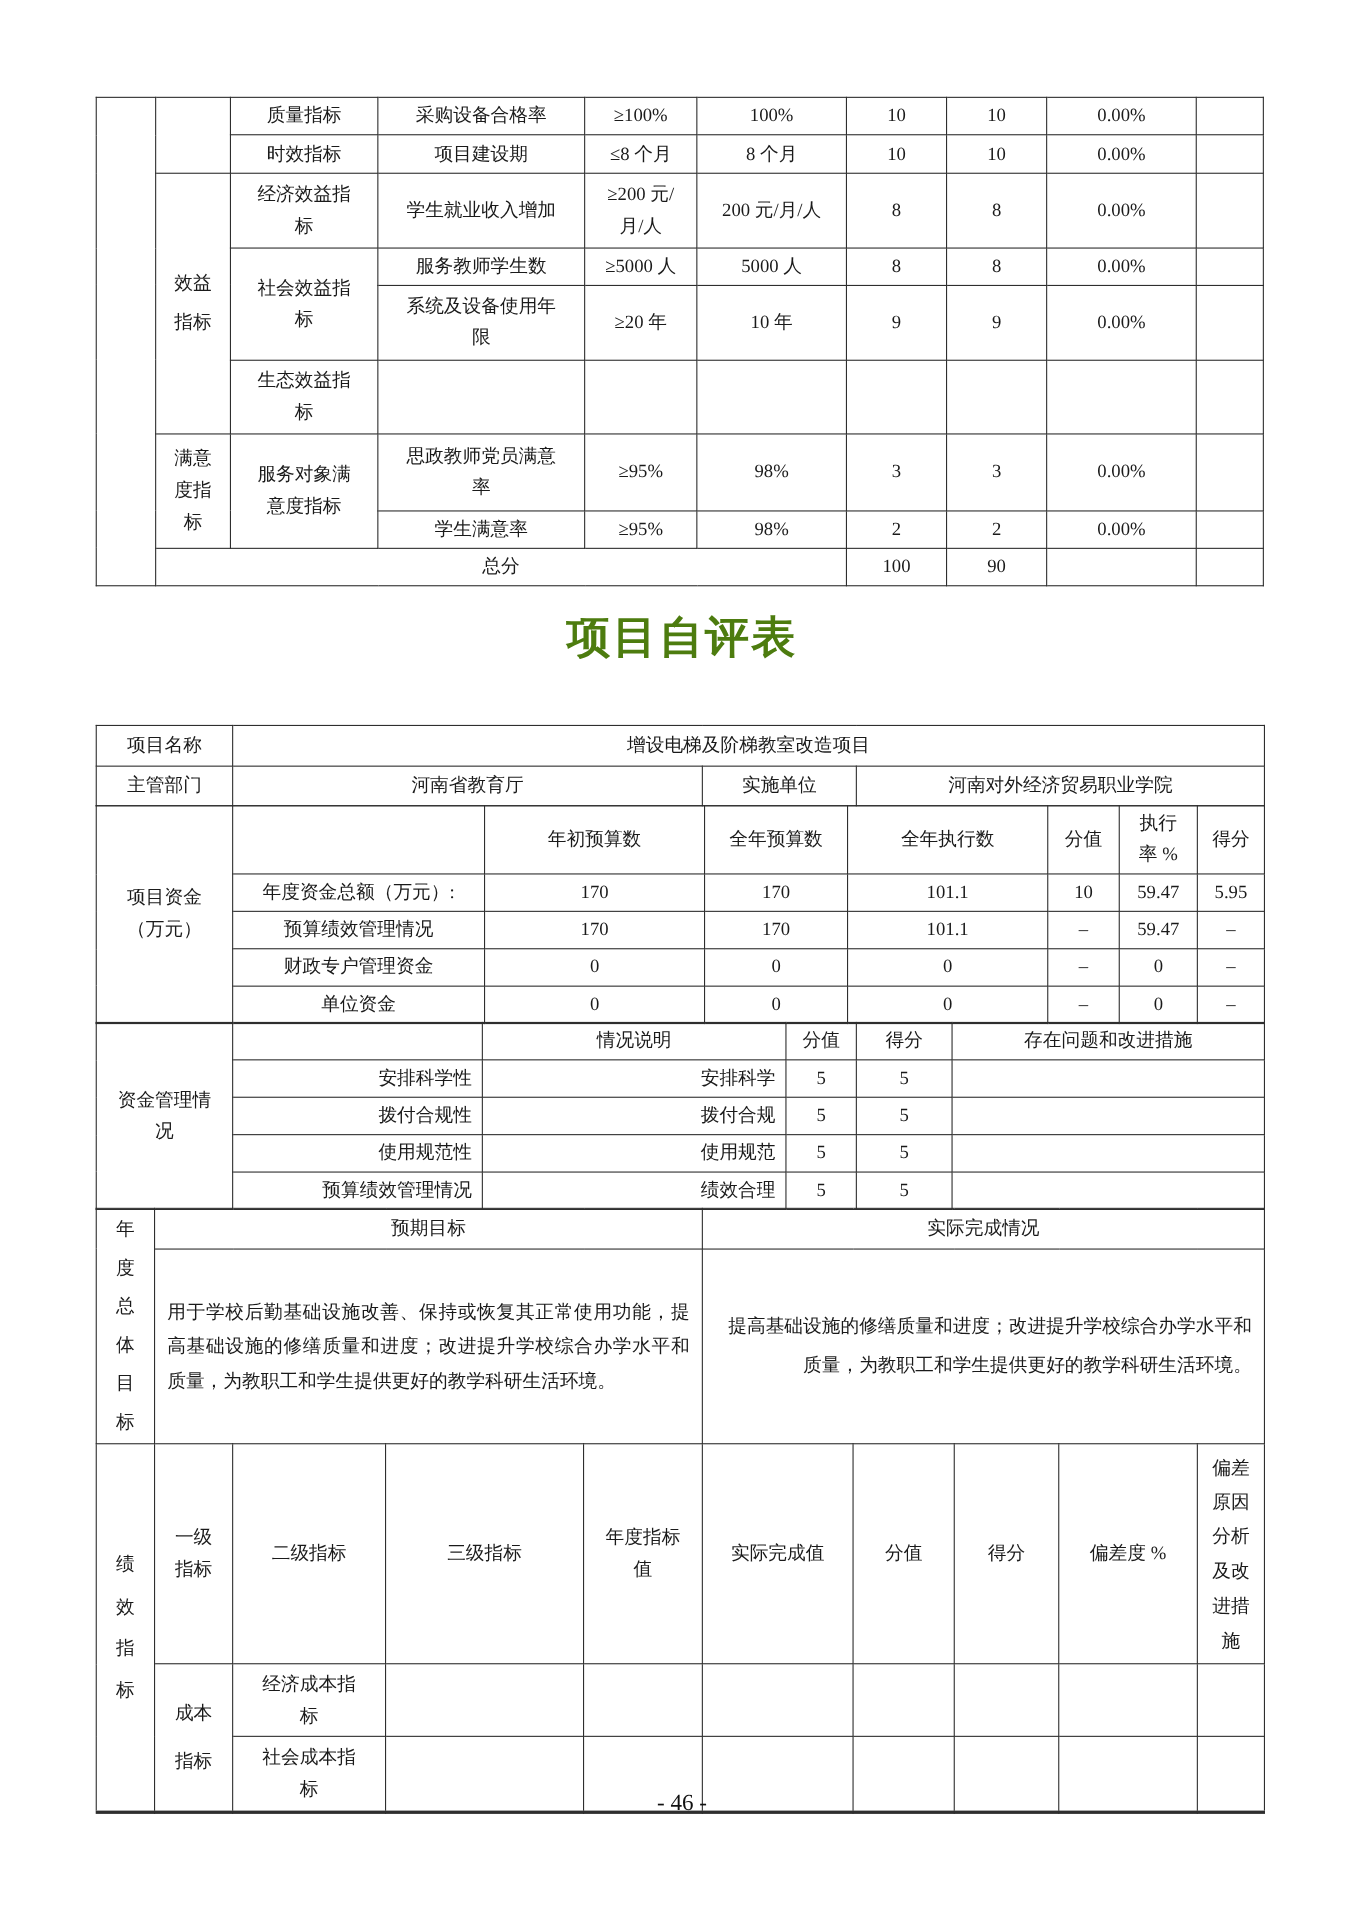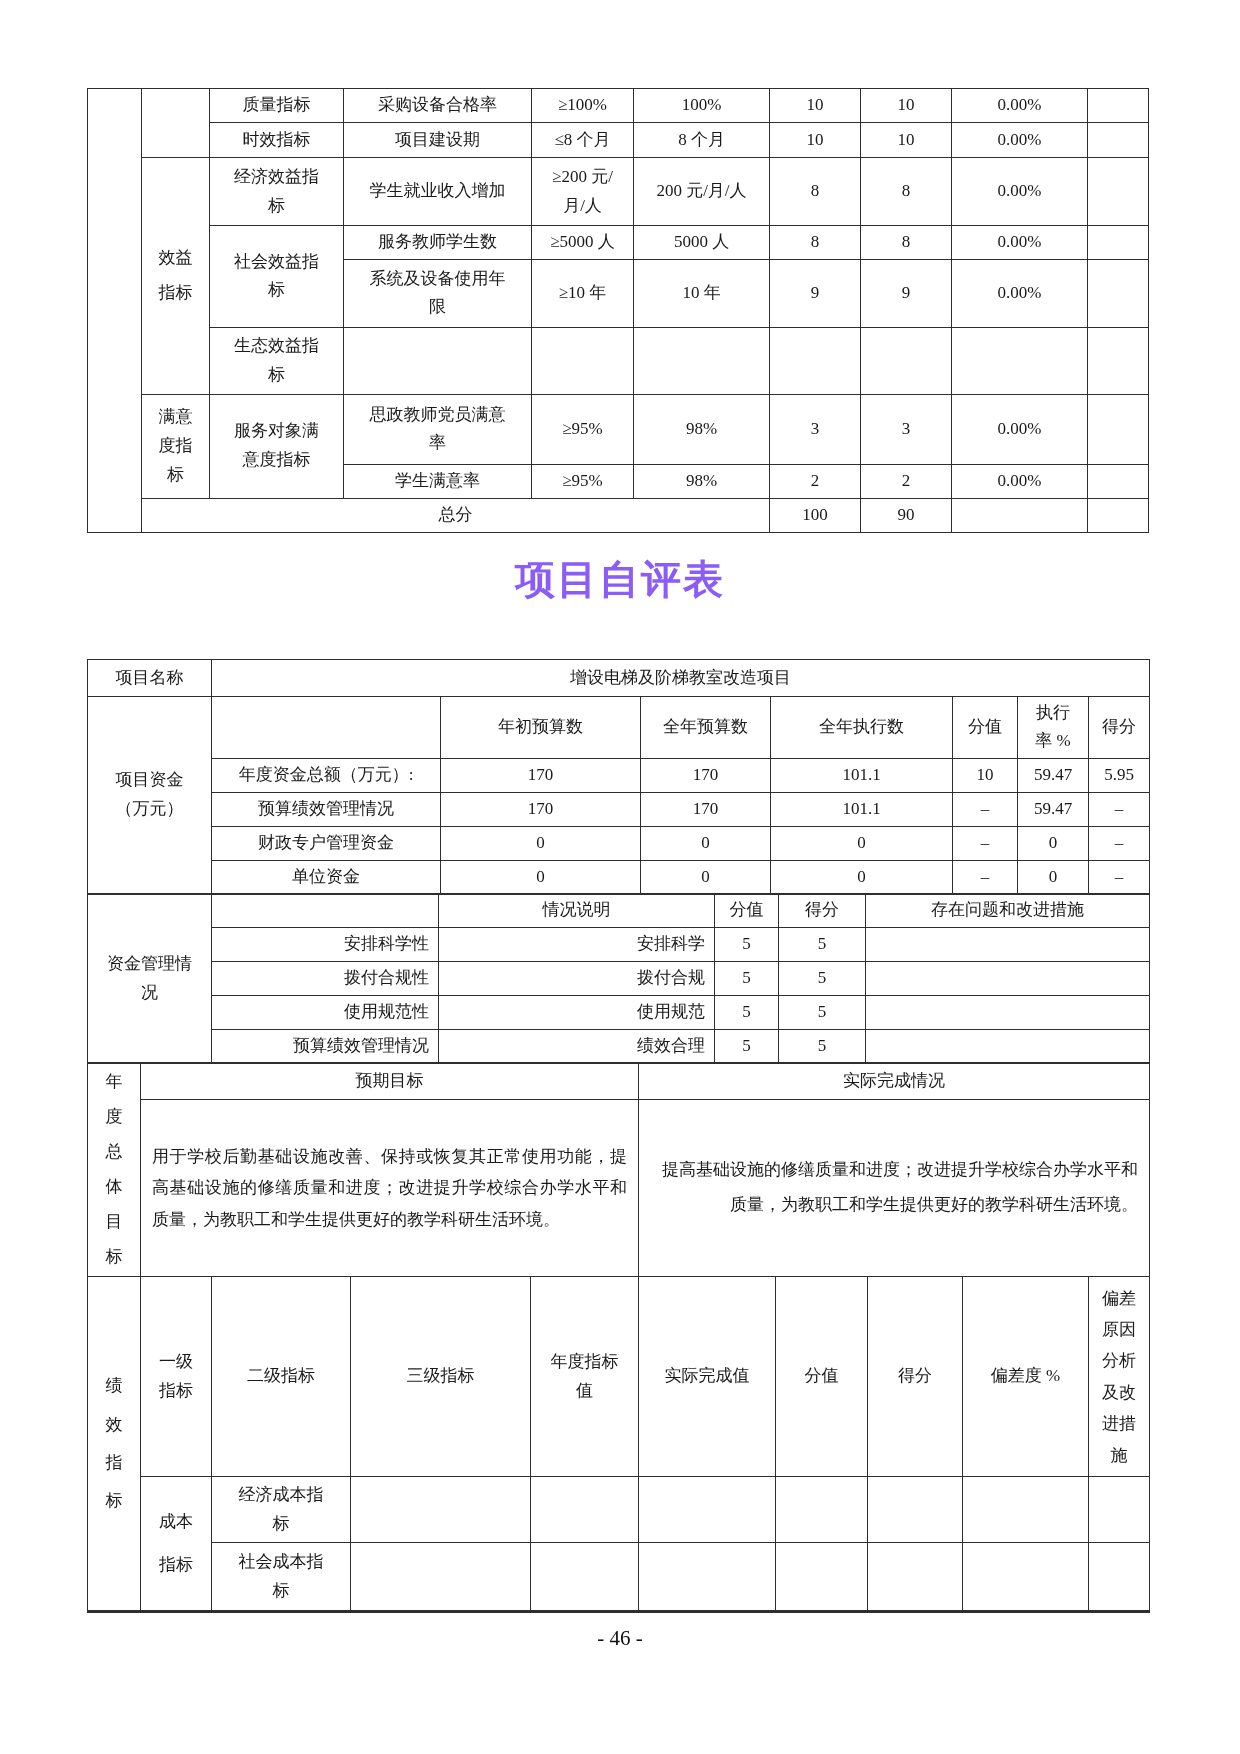--- a/index.html
+++ b/index.html
@@ -16,21 +16,21 @@
     font-size:17px;line-height:1.7;
     text-align:center;vertical-align:middle;
     padding:2px 4px;white-space:pre-line;overflow:hidden;
     word-break:break-all;
   }
   
   #score-table{position:absolute;left:87px;top:88px;width:1062px;}
   
   .doc-title{
     position:absolute;left:0;top:552px;width:1240px;
-    text-align:center;font-size:40px;font-weight:bold;color:#8b5cf6;
+    text-align:center;font-size:40px;font-weight:bold;color:#4d7c0f;
     letter-spacing:2px;
   }
   
   #eval-wrap{position:absolute;left:87px;top:659px;width:1062px;}
   #eval-wrap table{width:1062px;}
   #eval-wrap table + table{margin-top:-1.5px;}
   #eval-wrap table:last-child{border-bottom:3px solid #2e2e2e;}
 
   .left{text-align:right;padding-left:9px;padding-right:9px;}
   .just{text-align:justify;padding:6px 11px;line-height:1.85;}
@@ -108,21 +108,21 @@
       <td>≥5000 人</td>
       <td>5000 人</td>
       <td>8</td>
       <td>8</td>
       <td>0.00%</td>
       <td></td>
     </tr>
     <tr style="height:68px">
       <td>系统及设备使用年
 限</td>
-      <td>≥10 年</td>
+      <td>≥20 年</td>
       <td>10 年</td>
       <td>9</td>
       <td>9</td>
       <td>0.00%</td>
       <td></td>
     </tr>
     <tr style="height:67px">
       <td>生态效益指
 标</td>
       <td></td>
@@ -175,20 +175,26 @@
       <colgroup>
         <col style="width:124px">
           <col style="width:427px">
           <col style="width:140px">
           <col style="width:371px">
       </colgroup>
       <tbody>
           <tr style="height:37px">
         <td>项目名称</td>
         <td colspan="3">增设电梯及阶梯教室改造项目</td>
+      </tr>
+      <tr style="height:36px">
+        <td>主管部门</td>
+        <td>河南省教育厅</td>
+        <td>实施单位</td>
+        <td>河南对外经济贸易职业学院</td>
       </tr>
     </tbody>
       </table>
 
     <table>
       <colgroup>
         <col style="width:124px">
           <col style="width:229px">
           <col style="width:200px">
           <col style="width:130px">

